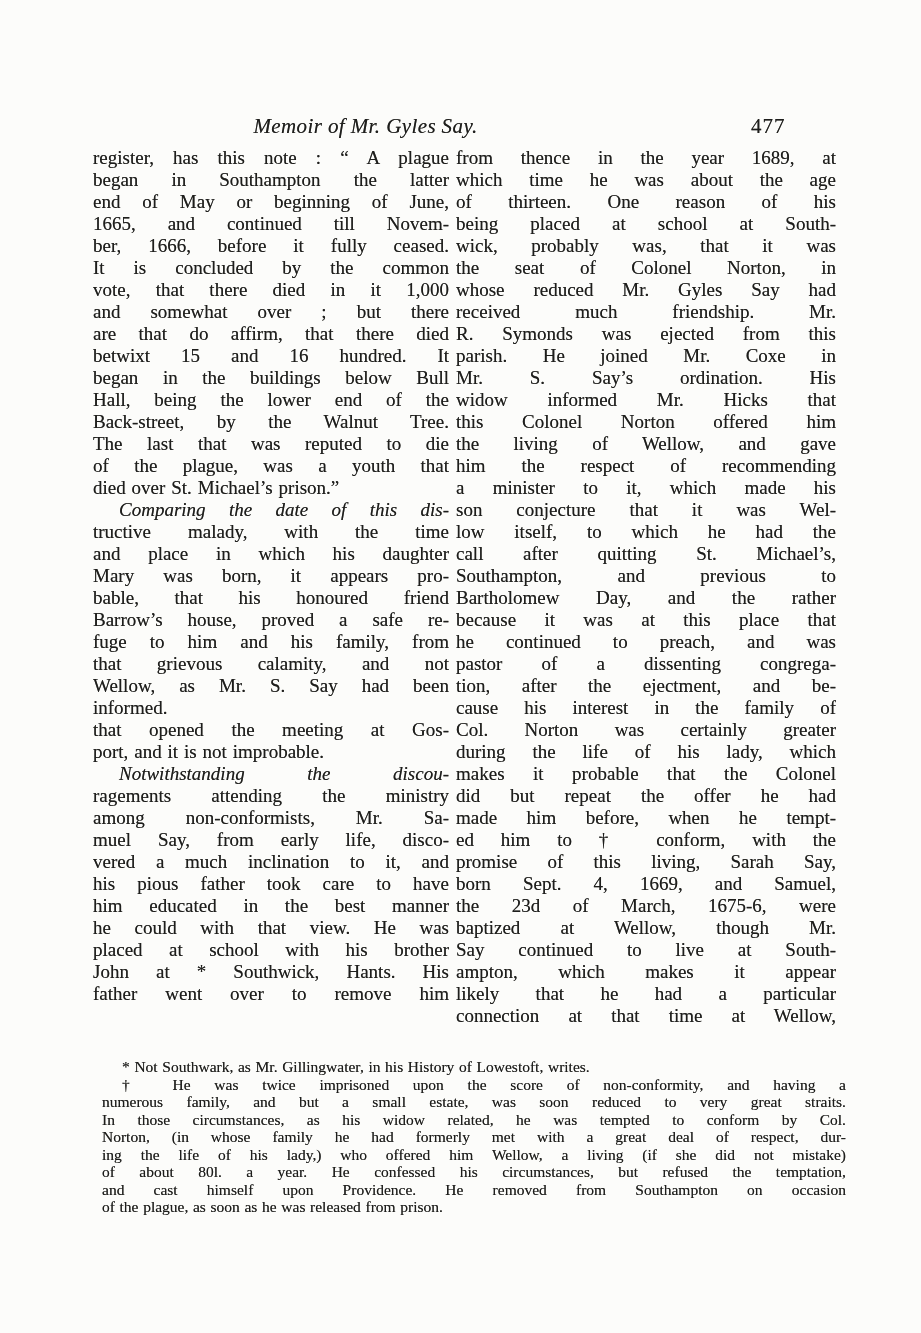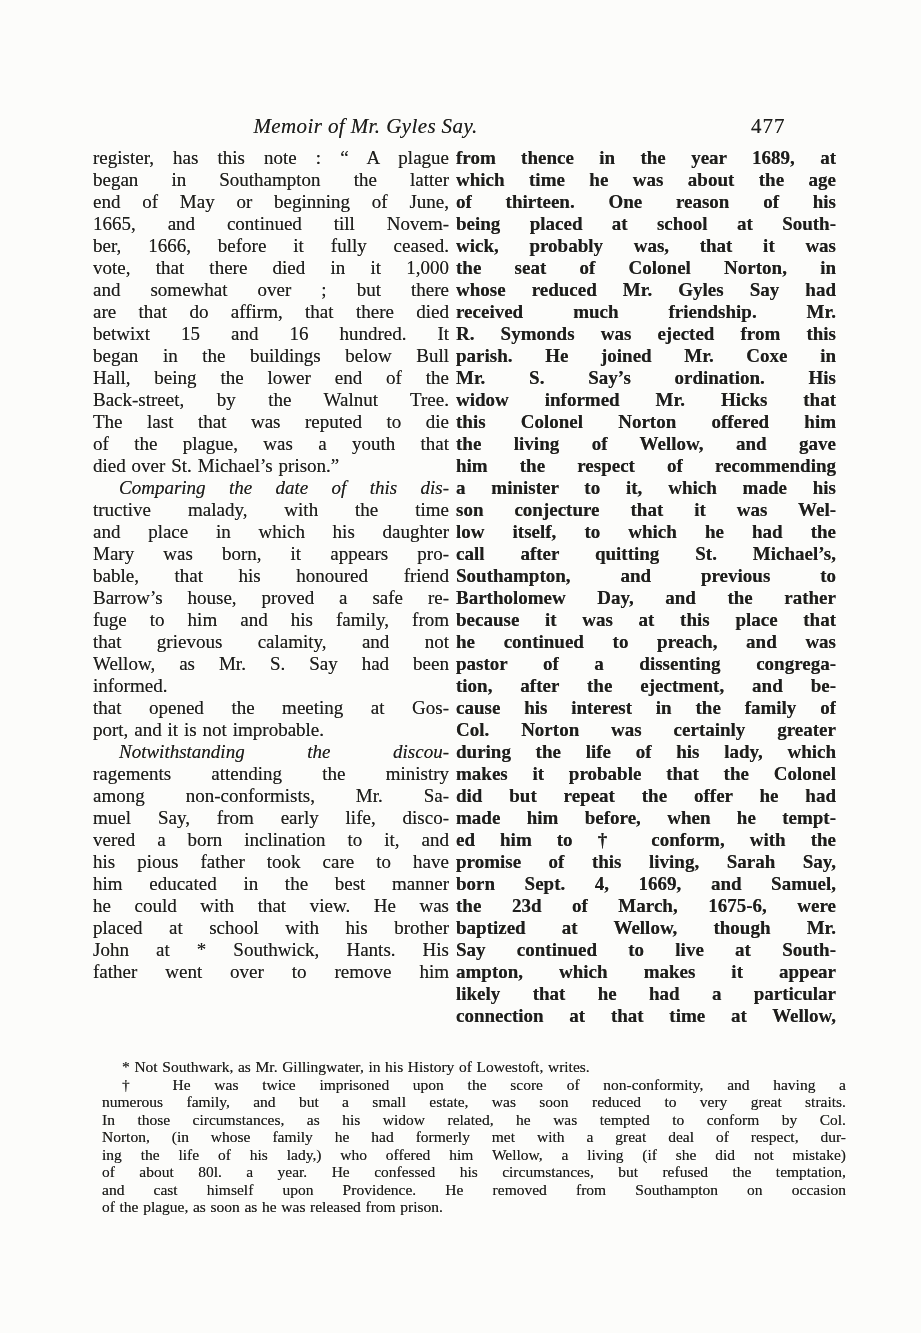--- a/index.html
+++ b/index.html
@@ -17,21 +17,21 @@
     position:absolute; left:0; right:45px; top:0;
     text-align:center; font-style:italic; font-size:21px; line-height:28px;
     letter-spacing:.4px;
   }
   .head-pageno {
     position:absolute; left:751px; top:0;
     font-weight:normal; font-size:21px; line-height:28px; letter-spacing:1px;
   }
   .col { position:absolute; top:147px; font-size:19px; line-height:22px; }
   .col-left  { left:93px;  width:356px; }
-  .col-right { left:456px; width:380px;font-weight:bold; }
+  .col-right { left:456px; width:380px; }
   .tline {
     height:22px; overflow:hidden; white-space:nowrap-disabled;
     text-align:justify; text-align-last:justify; word-spacing:.06em;
   }
   .tline.endline { text-align-last:left; }
   .tline.indent  { text-indent:26px;font-style:italic; }
   .footnotes {
     position:absolute; left:86px; top:1058px; width:760px;
     font-size:15.5px; line-height:17.5px;
   }
@@ -51,20 +51,21 @@
     <div class="head-title">Memoir of Mr. Gyles Say.</div>
     <div class="head-pageno">477</div>
   </div>
 
   <div class="col col-left" id="col-left">
       <div class="tline">register, has this note : “ A plague</div>
       <div class="tline">began in Southampton the latter</div>
       <div class="tline">end of May or beginning of June,</div>
       <div class="tline">1665, and continued till Novem-</div>
       <div class="tline">ber, 1666, before it fully ceased.</div>
+      <div class="tline">It is concluded by the common</div>
       <div class="tline">vote, that there died in it 1,000</div>
       <div class="tline">and somewhat over ; but there</div>
       <div class="tline">are that do affirm, that there died</div>
       <div class="tline">betwixt 15 and 16 hundred.  It</div>
       <div class="tline">began in the buildings below Bull</div>
       <div class="tline">Hall, being the lower end of the</div>
       <div class="tline">Back-street, by the Walnut Tree.</div>
       <div class="tline">The last that was reputed to die</div>
       <div class="tline">of the plague, was a youth that</div>
       <div class="tline endline">died over St. Michael’s prison.”</div>
@@ -77,21 +78,21 @@
       <div class="tline">fuge to him and his family, from</div>
       <div class="tline">that grievous calamity, and not</div>
       <div class="tline">Wellow, as Mr. S. Say had been</div>
       <div class="tline endline">informed.</div>
       <div class="tline">that opened the meeting at Gos-</div>
       <div class="tline endline">port, and it is not improbable.</div>
       <div class="tline indent">Notwithstanding the discou-</div>
       <div class="tline">ragements attending the ministry</div>
       <div class="tline">among non-conformists, Mr. Sa-</div>
       <div class="tline">muel Say, from early life, disco-</div>
-      <div class="tline">vered a born inclination to it, and</div>
+      <div class="tline">vered a much inclination to it, and</div>
       <div class="tline">his pious father took care to have</div>
       <div class="tline">him educated in the best manner</div>
       <div class="tline">he could with that view.  He was</div>
       <div class="tline">placed at school with his brother</div>
       <div class="tline">John at * Southwick, Hants.  His</div>
       <div class="tline">father went over to remove him</div>
     </div>
 
   <div class="col col-right" id="col-right">
       <div class="tline">from thence in the year 1689, at</div>

